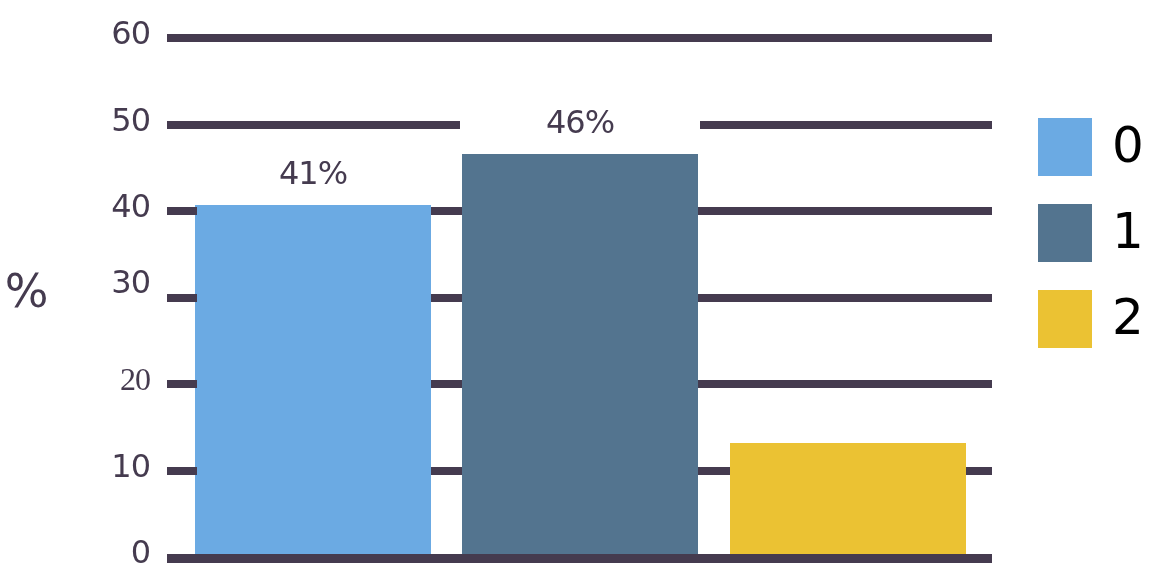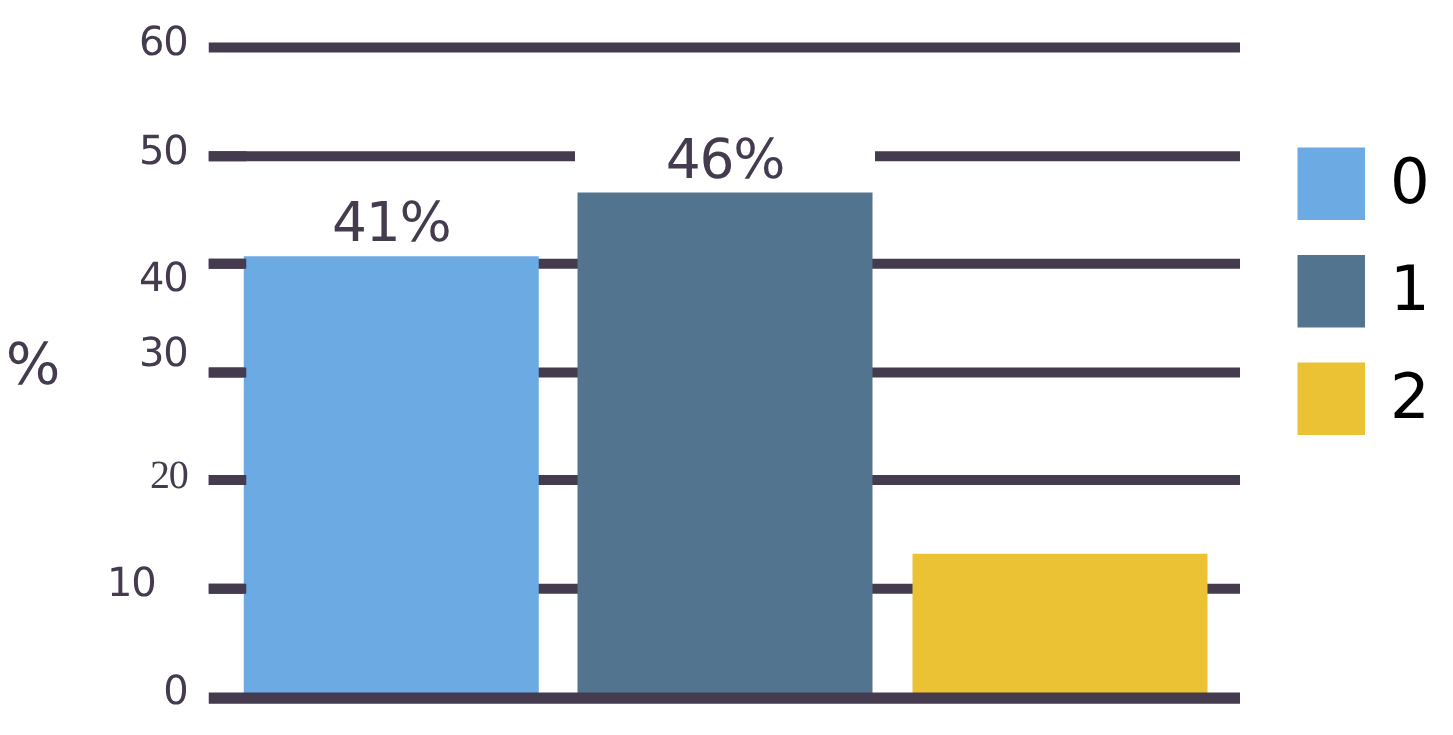--- a/index.html
+++ b/index.html
@@ -66,21 +66,21 @@
   }
 
   
   .bar {
     position: absolute;
   }
 
   
   .bar-label {
     position: absolute;
-    font-size: 44px;
+    font-size: 32px;
     color: #453b4f;
     line-height: 1;
     text-align: center;
     letter-spacing: -1px;
     white-space: nowrap;
   }
 
   
   .legend {
     position: absolute;
@@ -109,24 +109,24 @@
 </style>
 </head>
 <body>
 
 <div id="chart-root">
 
   <div class="axis-title-y">%</div>
 
   <div class="ytick" style="left:60px; top:17px;">60</div>
   <div class="ytick" style="left:60px; top:104px;">50</div>
-  <div class="ytick" style="left:60px; top:190px;margin-top:16px;">40</div>
+  <div class="ytick" style="left:60px; top:190px;">40</div>
   <div class="ytick" style="left:60px; top:266px;">30</div>
   <div class="ytick" style="left:60px; top:363px;font-family:Liberation Serif, serif;">20</div>
-  <div class="ytick" style="left:60px; top:450px;text-align:center;">10</div>
+  <div class="ytick" style="left:60px; top:450px;">10</div>
   <div class="ytick" style="left:60px; top:536px;">0</div>
 
   <div class="gridline" style="top:34px;"></div>
   <div class="gridline" style="top:121px;"></div>
   <div class="gridline" style="top:207px;"></div>
   <div class="gridline" style="top:294px;"></div>
   <div class="gridline" style="top:380px;"></div>
   <div class="gridline" style="top:467px;"></div>
 
   <div class="bar" style="left:195px; top:205px; width:236px; height:353px; background:#6BAAE3;"></div>

